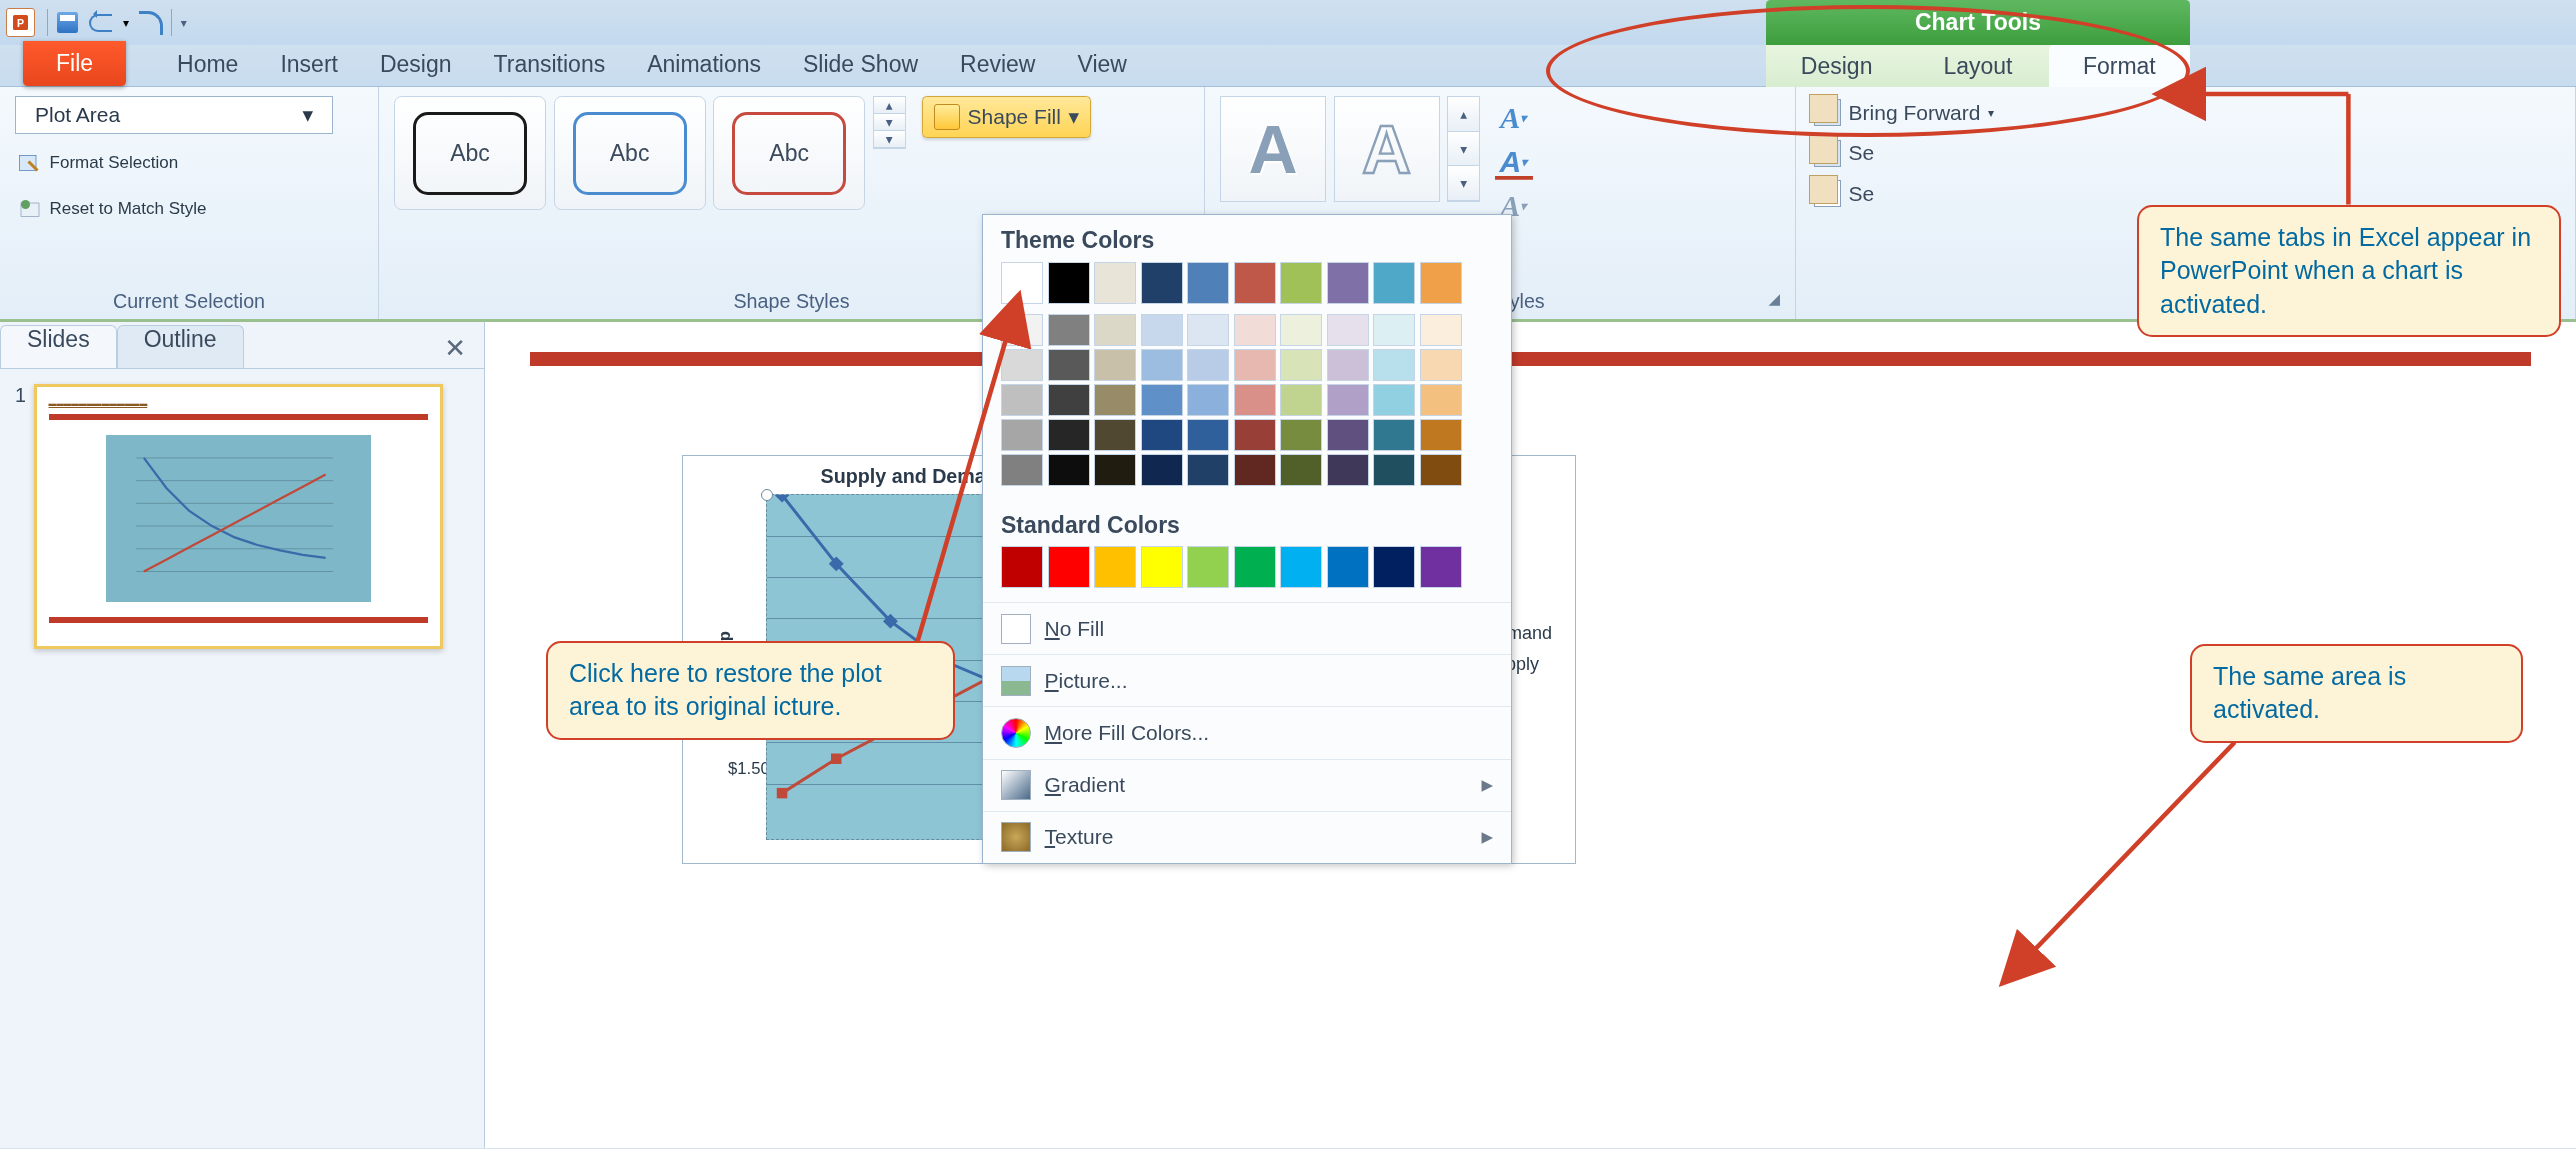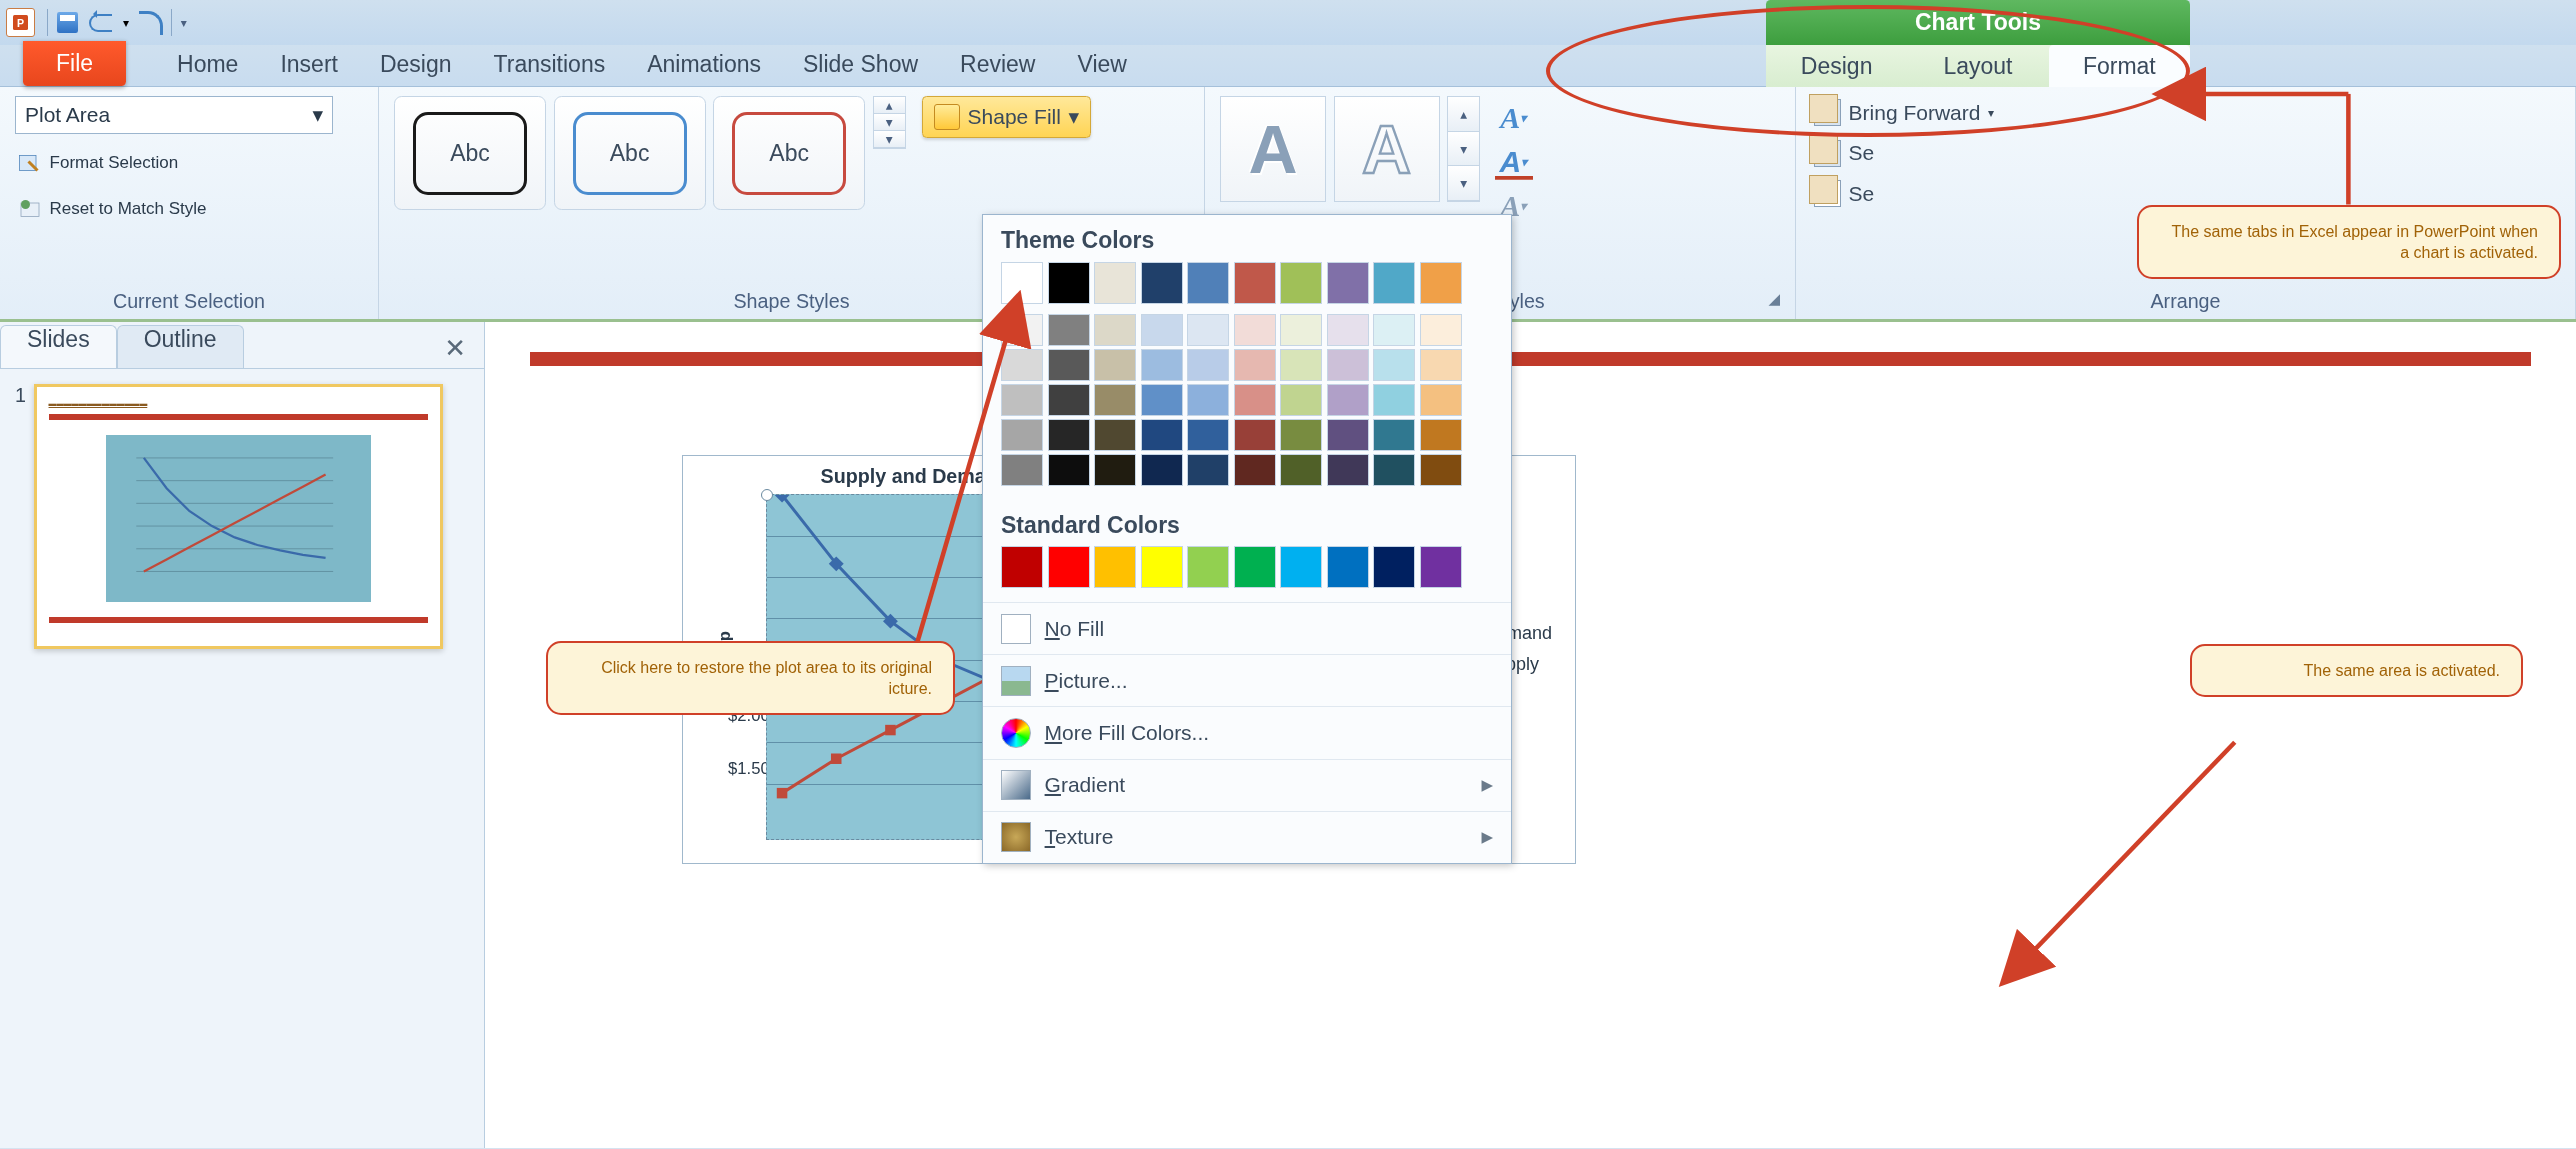--- a/index.html
+++ b/index.html
@@ -27,21 +27,21 @@
 .contextual-tabs { position: absolute; right: 386px; top: 45px; width: 424px; height: 42px; display: flex; background: linear-gradient(to bottom, #e8f5e0, #d8edd0); }
 .ctx-tab { flex: 1; display: flex; align-items: center; justify-content: center; font-size: 23px; color: #3a4a5c; cursor: pointer; }
 .ctx-tab.active { background: #fafdff; border-radius: 4.5px 4.5px 0 0; }
 
 
 .ribbon { height: 235px; background: linear-gradient(to bottom, #f4f9fd, #e3eef8); border-bottom: 3px solid #9ac08f; display: flex; }
 .ribbon-group { border-right: 0.8px solid #c5d5e5; padding: 9px 15px 6px; display: flex; flex-direction: column; position: relative; }
 .group-label { text-align: center; font-size: 19.7px; color: #4a6080; margin-top: auto; padding-top: 6px; }
 .group-content { flex: 1; display: flex; align-items: flex-start; gap: 7.6px; }
 
-.selection-dropdown { width: 318px; height: 38px; background: #fff; border: 0.8px solid #9bb5ce; display: flex; align-items: center; padding: 0 9px; font-size: 21px; color: #2a3a4a; justify-content: space-between; cursor: pointer; }
+.selection-dropdown { width: 318px; height: 38px; background: #fff; border: 0.8px solid #9bb5ce; display: flex; align-items: center; padding: 0 19px; font-size: 21px; color: #2a3a4a; justify-content: space-between; cursor: pointer; }
 .sel-btn { display: flex; align-items: center; gap: 7.6px; font-size: 17px; color: #2a3a4a; padding: 6px 3px; cursor: pointer; }
 .small-icon { width: 24px; height: 24px; display: inline-flex; align-items: center; justify-content: center; }
 
 .shape-preset { width: 152px; height: 114px; background: linear-gradient(to bottom, #fff, #f0f4f8); border: 0.8px solid #c5d5e5; border-radius: 7.6px; display: flex; align-items: center; justify-content: center; font-size: 23px; color: #3a4a5c; cursor: pointer; }
 .preset-inner { width: 114px; height: 83px; border-radius: 15px; display: flex; align-items: center; justify-content: center; text-align: center; }
 .preset-black { border: 3px solid #1a1a1a; }
 .preset-blue { border: 3px solid #4a8ccf; }
 .preset-red { border: 3px solid #c74a3f; }
 .gallery-arrows { width: 33px; display: flex; flex-direction: column; border: 0.8px solid #c5d5e5; }
 .gallery-arrow { flex: 1; display: flex; align-items: center; justify-content: center; background: linear-gradient(to bottom, #fff, #e8eff6); cursor: pointer; font-size: 13.6px; color: #4a6080; border-bottom: 0.8px solid #c5d5e5; }
@@ -107,21 +107,21 @@
 .dd-item { display: flex; align-items: center; gap: 13.6px; padding: 10.6px 18px; font-size: 21px; color: #3a4a5c; cursor: pointer; border-top: 0.8px solid #e0e8f0; }
 .dd-arrow { margin-left: auto; color: #6a7a8a; font-size: 15px; }
 .dd-icon { width: 30px; height: 30px; border: 0.8px solid #a0b0c0; display: flex; align-items: center; justify-content: center; }
 .nofill-icon { background: #fff; }
 .pic-icon { background: linear-gradient(to bottom, #b8d8f0 50%, #8ab890 50%); }
 .grad-icon { background: linear-gradient(135deg, #fff, #4a6a8a); }
 .tex-icon { background: radial-gradient(circle, #c8a858, #8a6828); }
 .more-icon { background: conic-gradient(red, yellow, lime, cyan, blue, magenta, red); border-radius: 50%; }
 
 
-.callout { position: absolute; background: #fdf4d8; border: 2.3px solid #d04028; border-radius: 15px; padding: 13.6px 21px; font-size: 16px; color: #a16207; text-align: right; line-height: 1.35; z-index: 200; }
+.callout { position: absolute; background: #fdf4d8; border: 2.3px solid #d04028; border-radius: 15px; padding: 13.6px 21px; font-size: 25px; color: #0369a1; text-align: left; line-height: 1.35; z-index: 200; }
 .red-circle { position: absolute; border: 4.5px solid #d04028; border-radius: 50%; z-index: 150; pointer-events: none; }
 .red-arrow { position: absolute; z-index: 160; pointer-events: none; }
 
 .underline-letter { text-decoration: underline; }
 
 svg.chart-lines { position: absolute; inset: 0; width: 100%; height: 100%; }
 </style>
 </head>
 <body>
 

